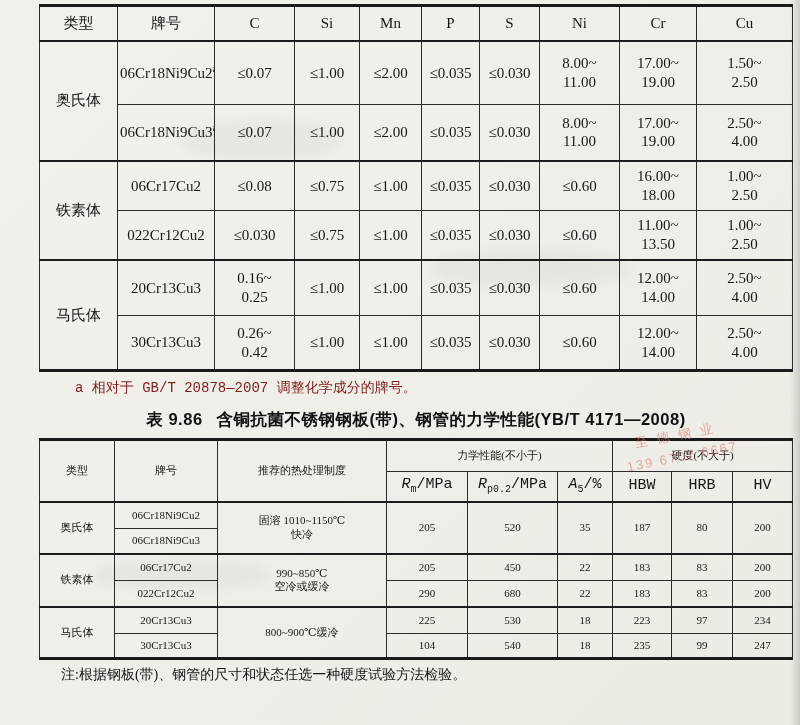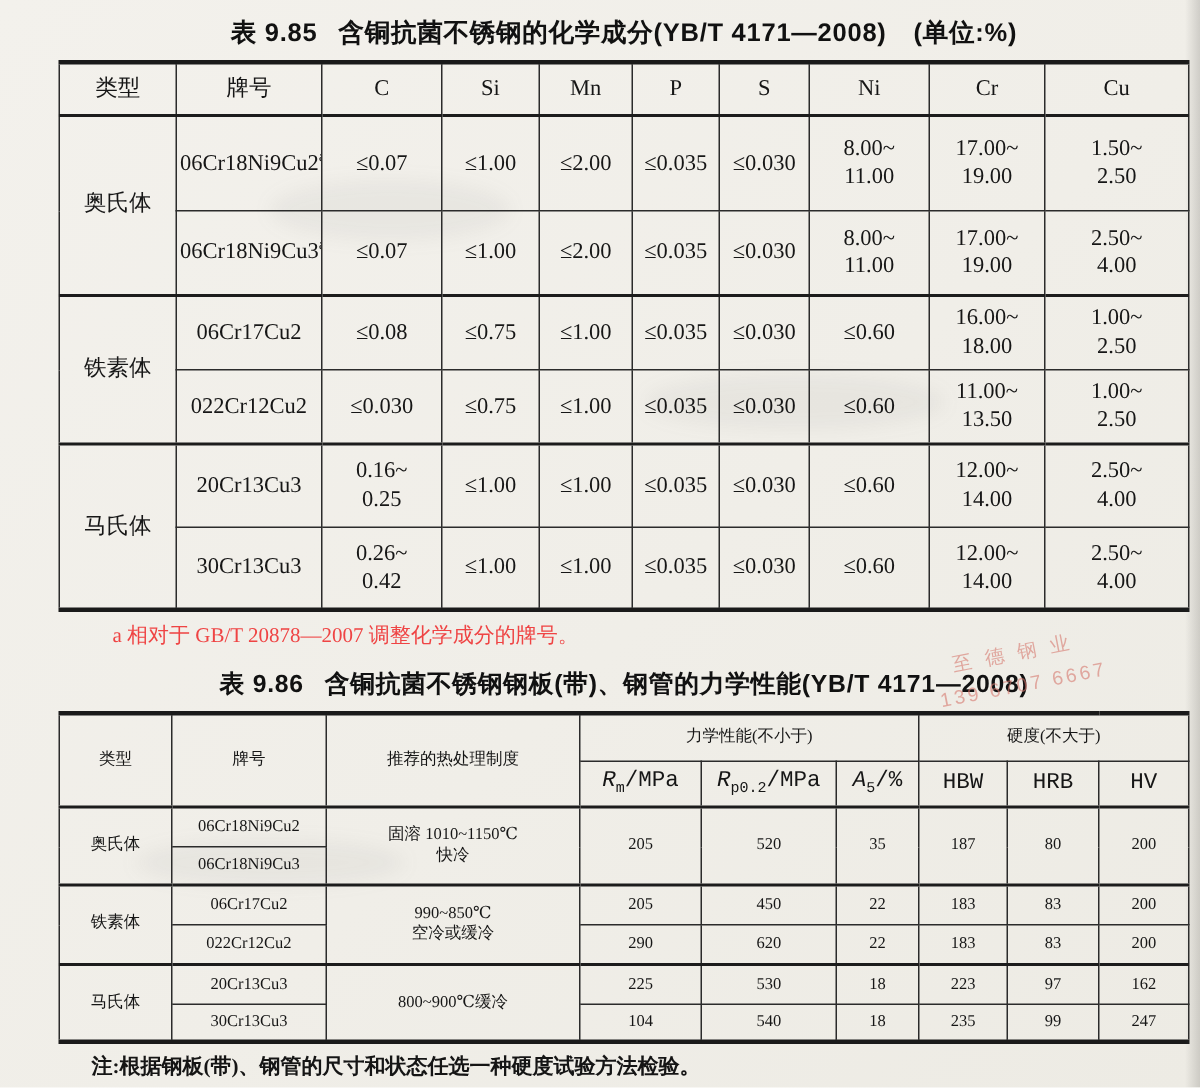--- a/index.html
+++ b/index.html
@@ -24,41 +24,38 @@
     padding:0 2px;font-weight:normal;font-size:15px;line-height:1.22;
     white-space:pre-line;overflow:hidden;}
   th{font-size:15px;}
   .cn{font-family:"Liberation Serif","DejaVu Serif",serif;}
   tr.group-start td{border-top:2px solid #1c1c1c;}
   .t2 td,.t2 th{font-size:11px;}
   .t2 .subhdr th{font-size:15px;font-family:Liberation Mono, monospace;}
   sub{font-size:10px;}
   sup.grade-sup{font-size:10px;vertical-align:super;line-height:0;}
   .ital{font-style:italic;}
-  .footnote{font-size:14px;margin:7px 0 0 36px;color:#ef4444;}
-  .bottom-note{font-size:14px;margin:6px 0 0 22px;color:#151515;font-weight:bold;}
+  .footnote{font-size:14px;margin:7px 0 0 36px;color:#7f1d1d;font-family:Liberation Mono, monospace;}
+  .bottom-note{font-size:14px;margin:6px 0 0 22px;color:#151515;}
   .watermark{position:absolute;left:624px;top:424px;transform:rotate(-11deg);
     color:rgba(214,120,110,0.60);
     font-family:"Liberation Sans","DejaVu Sans",sans-serif;
     font-size:13px;text-align:center;line-height:1.7;pointer-events:none;}
   .watermark .wm1{letter-spacing:9px;}
   .watermark .wm2{letter-spacing:2px;}
 </style>
 </head>
 <body>
 
 <div class="smudge" style="left:180px;top:120px;width:160px;height:40px;"></div>
 <div class="smudge" style="left:430px;top:250px;width:200px;height:36px;"></div>
 <div class="smudge" style="left:90px;top:560px;width:180px;height:30px;"></div>
 
 <div class="content">
 
-  <div class="tbl-title">
-    <span class="tlabel">表 9.85</span><span>含铜抗菌不锈钢的化学成分(YB/T 4171—2008)</span><span class="tunit">(单位:%)</span>
-  </div>
 
   <table class="t1">
     <colgroup>
       <col style="width:78px">
         <col style="width:97px">
         <col style="width:80px">
       <col style="width:65px">
         <col style="width:62px">
         <col style="width:58px">
       <col style="width:60px">
@@ -229,37 +226,37 @@
       <td>205</td>
       <td>450</td>
       <td>22</td>
       <td>183</td>
       <td>83</td>
       <td>200</td>
     </tr>
     <tr style="height:26px">
       <td>022Cr12Cu2</td>
       <td>290</td>
-      <td>620</td>
+      <td>680</td>
       <td>22</td>
       <td>183</td>
       <td>83</td>
       <td>200</td>
     </tr>
 
     <tr style="height:27px" class="group-start">
       <td rowspan="2">马氏体</td>
       <td>20Cr13Cu3</td>
       <td rowspan="2">800~900℃缓冷</td>
       <td>225</td>
       <td>530</td>
       <td>18</td>
       <td>223</td>
       <td>97</td>
-      <td>162</td>
+      <td>234</td>
     </tr>
     <tr style="height:25px">
       <td>30Cr13Cu3</td>
       <td>104</td>
       <td>540</td>
       <td>18</td>
       <td>235</td>
       <td>99</td>
       <td>247</td>
     </tr>

